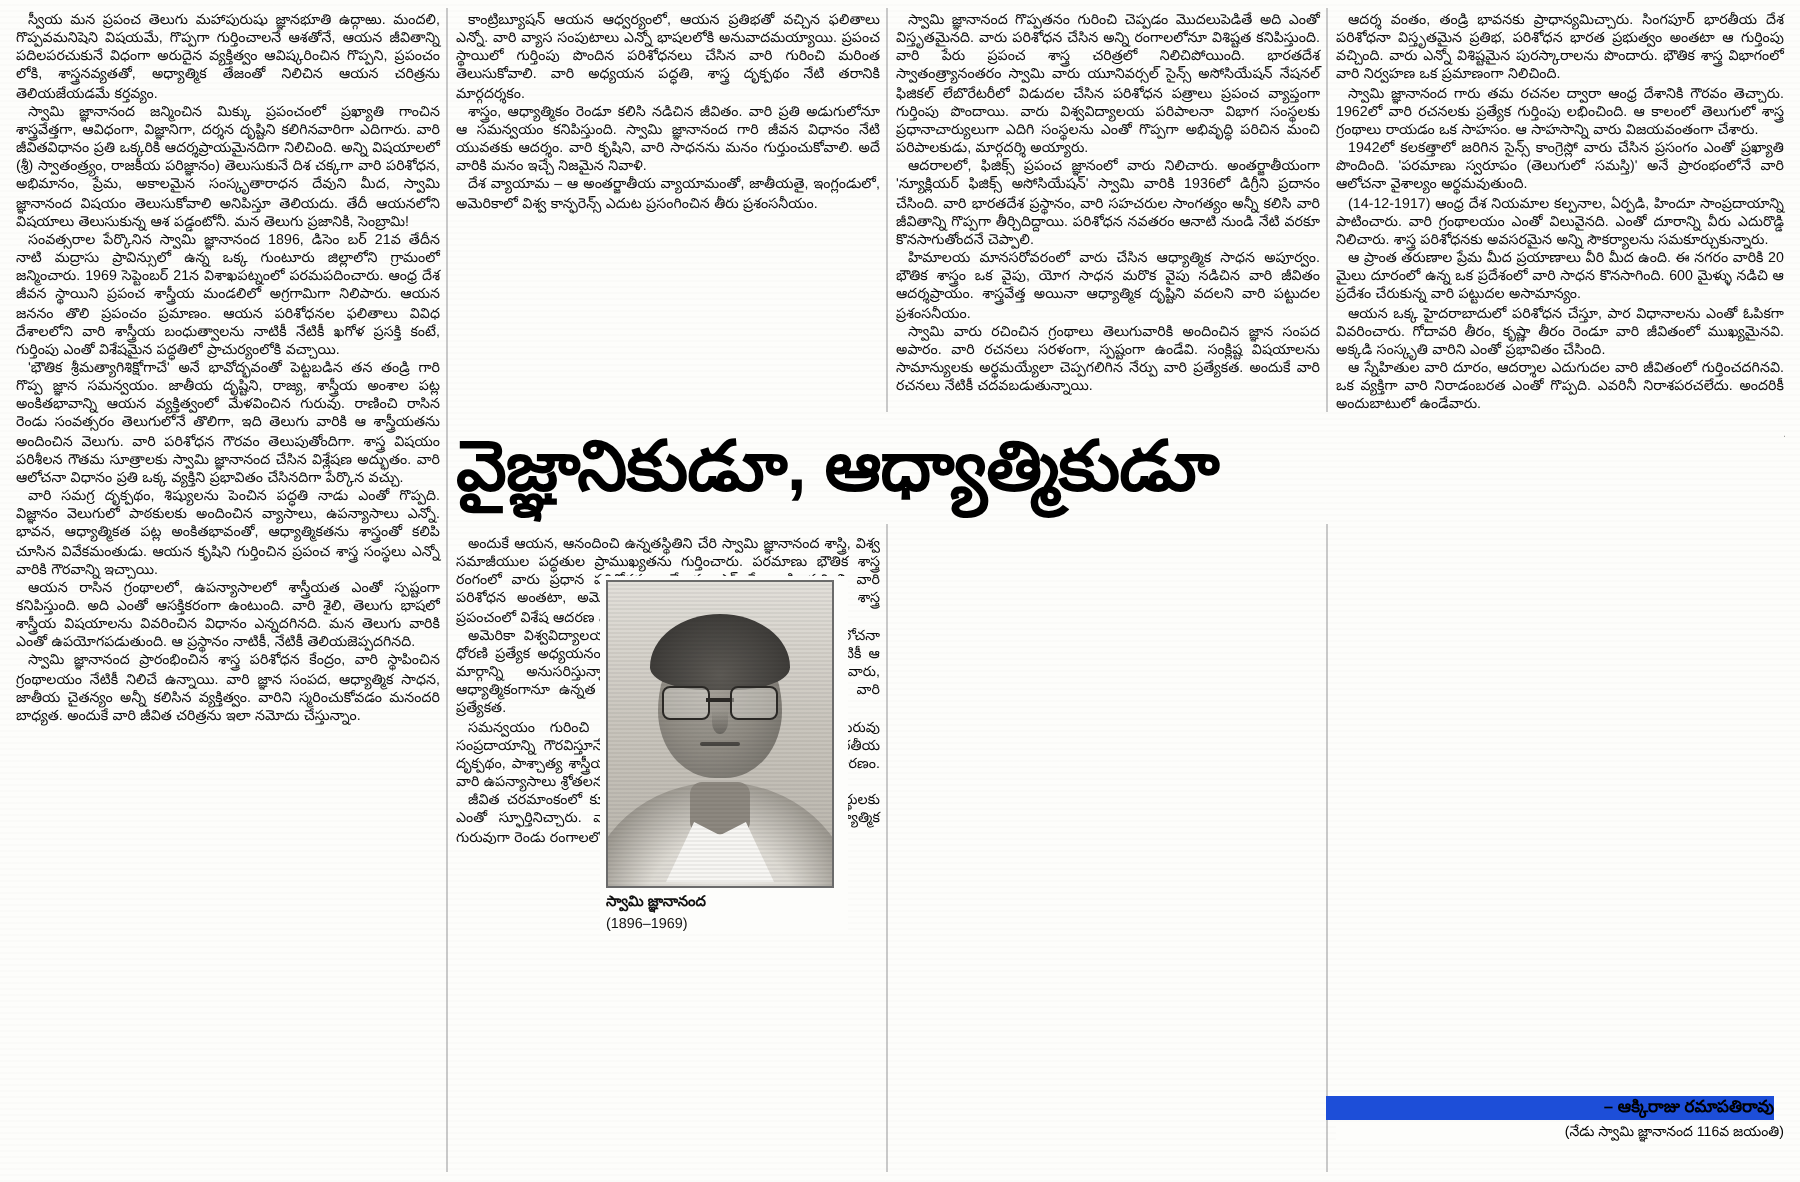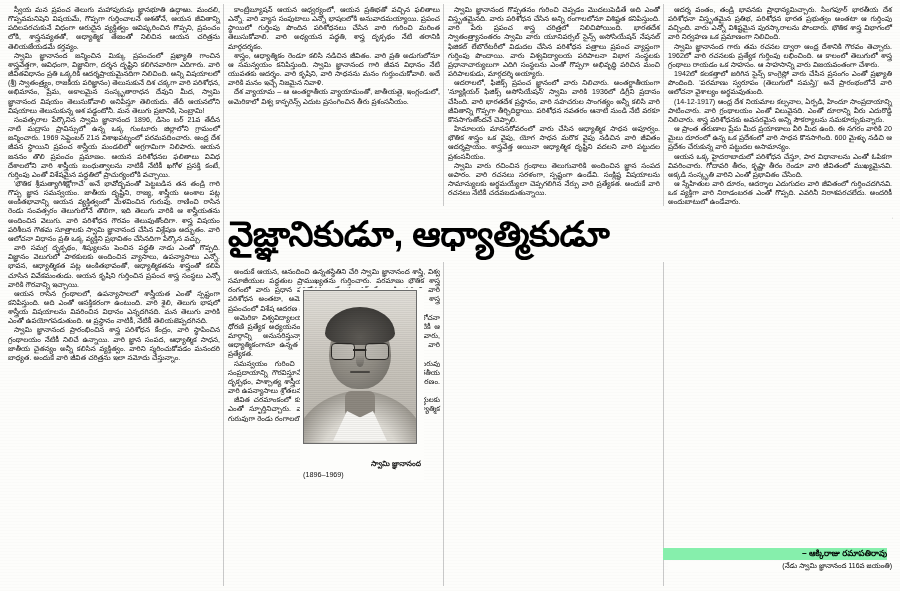--- a/index.html
+++ b/index.html
@@ -150,22 +150,22 @@
     position:absolute;left:50%;top:64px;transform:translateX(-50%);
     width:8px;height:12px;background:linear-gradient(180deg,rgba(0,0,0,0) 0%,rgba(60,58,54,0.45) 100%);
     border-radius:0 0 50% 50%;
   }
   .p-grain{
     position:absolute;inset:0;
     background:repeating-linear-gradient(0deg, rgba(0,0,0,0.05) 0 1px, rgba(255,255,255,0.03) 1px 2px);
     mix-blend-mode:multiply;
   }
   #photo-name{
-    margin-top:16px;
-    text-align:right;
+    margin-top:3px;
+    text-align:left;
     font-size:7.4px;
     font-weight:bold;
     color:#111;
     line-height:1.2;
   }
   #photo-years{
     text-align:left;
     font-size:7.2px;
     color:#111;
     line-height:1.25;
@@ -176,21 +176,21 @@
   #byline{
     position:absolute;
     left:663px;
     top:548px;
     width:224px;
     text-align:right;
     font-size:8.4px;
     font-weight:bold;
     color:#000;
     z-index:6;
-    background:#86efac;
+    background:#1d4ed8;
   }
   #byline-sub{
     position:absolute;
     left:668px;
     top:562px;
     width:224px;
     text-align:right;
     font-size:7px;
     color:#000;
     z-index:6;

